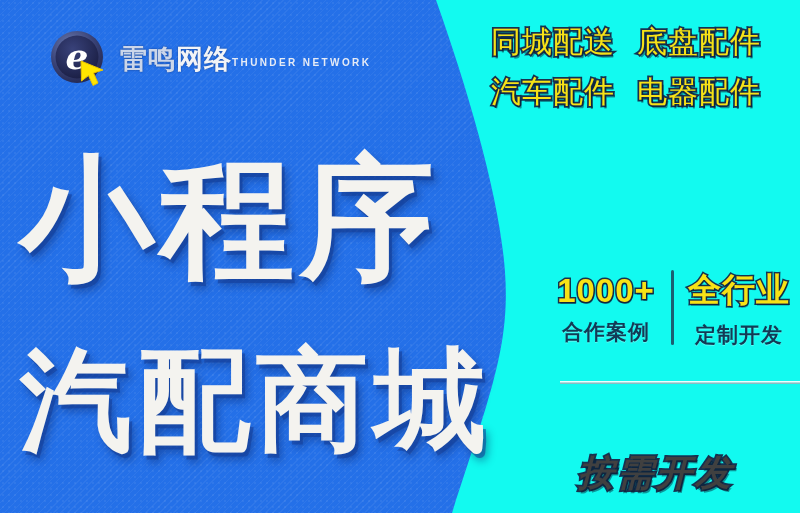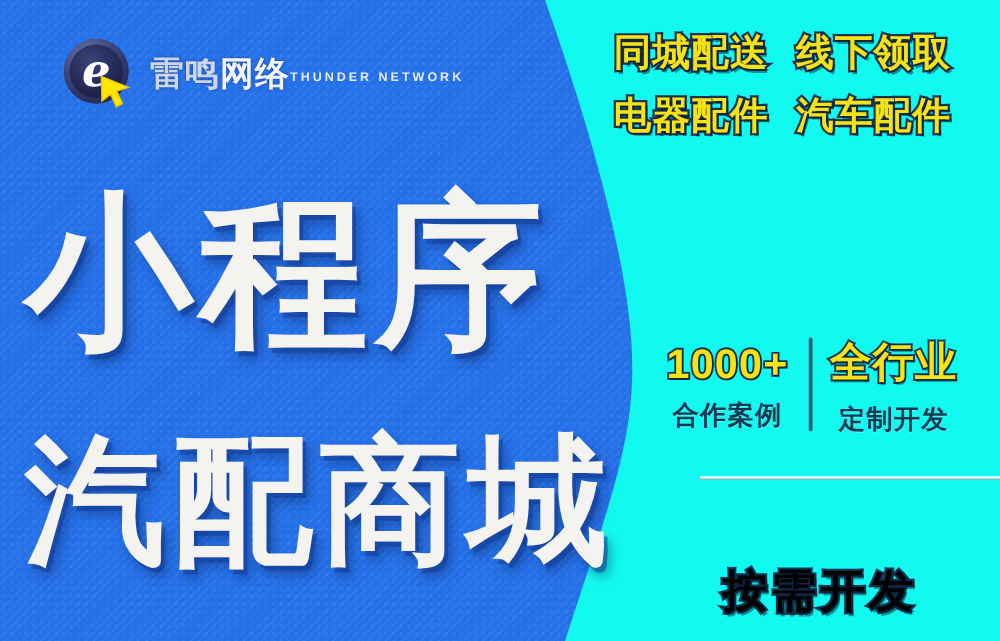--- a/index.html
+++ b/index.html
@@ -91,32 +91,32 @@
   }
   .svc-row {
     display:flex;
     justify-content:center;
     gap:22px;
     margin-bottom:9px;
     white-space:nowrap;
   }
   .svc-item {
     font-size:30px;
-    font-weight:bold;
+    font-weight:normal;
     letter-spacing:1px;
     color:#F7E216;
     -webkit-text-stroke:3.5px #16314F;
     paint-order:stroke fill;
     text-shadow:2px 3px 0 rgba(5,25,45,.45);
   }
 
   
   .stats {
     position:absolute;
-    left:521px; top:268px;
+    left:545px; top:268px;
     width:255px;
     display:flex;
     align-items:stretch;
   }
   .stat {
     flex:1;
     display:flex;
     flex-direction:column;
     align-items:center;
     justify-content:center;
@@ -151,25 +151,26 @@
     width:240px; height:3px;
     background:linear-gradient(to bottom,#FFFFFF 0 1px,#BFD8DC 1px 2px,#8FB9BF 2px 3px);
     opacity:.92;
   }
 
   
   .slogan {
     position:absolute;
     left:578px; top:449px;
     font-size:36px; font-weight:bold; letter-spacing:3px;
-    color:#000000;
+    color:#404040;
     -webkit-text-stroke:3.5px #16314F;
     paint-order:stroke fill;
     text-shadow:2px 3px 0 rgba(5,25,45,.45);
     white-space:nowrap;
+    font-style:italic;
   }
 </style>
 </head>
 <body>
 
 <div id="banner">
 
   <div class="cyan-field"></div>
   <div class="blue-field"></div>
 
@@ -202,25 +203,25 @@
       <div class="logo-en">THUNDER NETWORK</div>
     </div>
   </div>
 
   <div class="headline" id="headline-2">汽配商城</div>
   <div class="headline" id="headline-1">小程序</div>
 
   <div class="svc-list">
     <div class="svc-row">
       <span class="svc-item">同城配送</span>
-      <span class="svc-item">线下领取</span>
+      <span class="svc-item">底盘配件</span>
     </div>
     <div class="svc-row">
+      <span class="svc-item">汽车配件</span>
       <span class="svc-item">电器配件</span>
-      <span class="svc-item">汽车配件</span>
     </div>
   </div>
 
   <div class="stats">
     <div class="stat">
       <div class="stat-num">1000+</div>
       <div class="stat-label">合作案例</div>
     </div>
     <div class="stat-divider"></div>
     <div class="stat">

